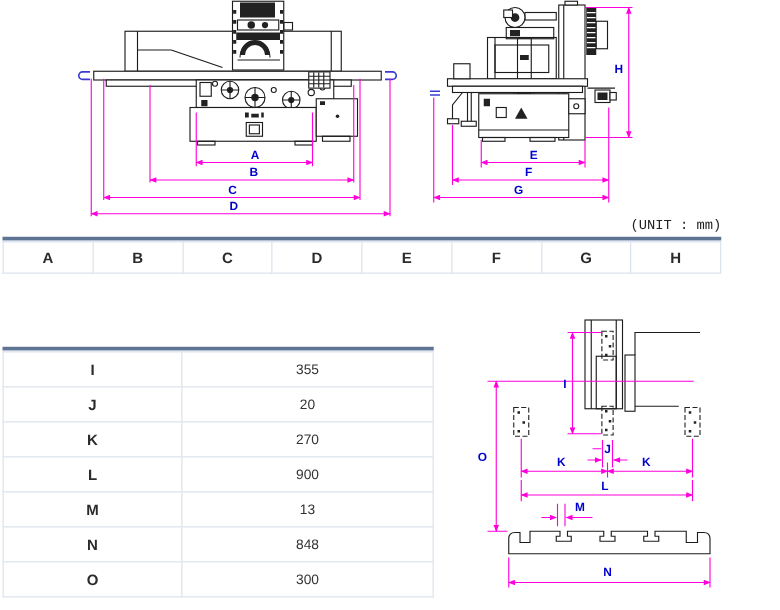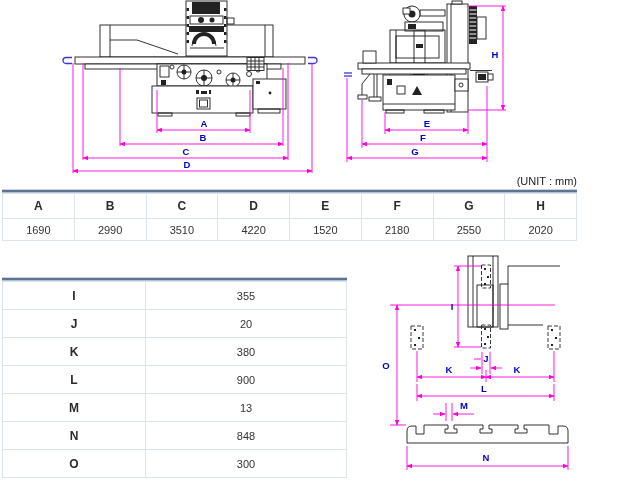--- a/index.html
+++ b/index.html
@@ -1,20 +1,20 @@
 <!DOCTYPE html>
 <html><head>
 <meta charset="utf-8">
 <style>
   html,body{margin:0;padding:0;background:#fff;}
   .page{position:relative;width:624px;height:488px;background:#ffffff;overflow:hidden;
         font-family:"Liberation Sans",sans-serif;}
   svg{position:absolute;display:block;}
   .unit-note{position:absolute;top:175px;right:47px;font-size:11px;color:#222;
-             font-family:Liberation Sans, sans-serif;}
+             font-family:Liberation Mono, monospace;}
   .tbl{position:absolute;background:#fff;}
   .tbl .band{height:4px;background:linear-gradient(#cdd3dc 0 22%,#5e7492 22% 72%,#b2c1d5 72% 100%);}
   .tbl table{border-collapse:collapse;table-layout:fixed;width:100%;}
   .tbl td{border:1px solid #dde3ec;text-align:center;vertical-align:middle;color:#333;
           background:#fff;overflow:hidden;}
   .tbl tr.hrow td{font-weight:bold;font-size:12px;height:22px;color:#2b2b2b;}
   .tbl tr.vrow td{font-size:11px;height:19px;}
   .tbl2 tr td{height:25px;}
   .tbl2 td.lab{font-weight:bold;font-size:12px;width:140px;color:#2b2b2b;}
   .tbl2 td.val{font-size:11px;margin-top:33px;}
@@ -236,49 +236,39 @@
           <tr class="hrow">
         <td>A</td>
         <td>B</td>
         <td>C</td>
         <td>D</td>
         <td>E</td>
         <td>F</td>
         <td>G</td>
         <td>H</td>
       </tr>
-      <tr class="vrow">
-        <td>1690</td>
-        <td>2990</td>
-        <td>3510</td>
-        <td>4220</td>
-        <td>1520</td>
-        <td>2180</td>
-        <td>2550</td>
-        <td>2020</td>
-      </tr>
     </tbody>
       </table>
   </div>
 
   <div class="tbl tbl2" style="left:2px;top:277px;width:345px">
     <div class="band"></div>
     <table>
       <tbody>
           <tr>
         <td class="lab">I</td>
         <td class="val">355</td>
           </tr>
       <tr>
         <td class="lab">J</td>
         <td class="val">20</td>
           </tr>
       <tr>
         <td class="lab">K</td>
-        <td class="val">380</td>
+        <td class="val">270</td>
           </tr>
       <tr>
         <td class="lab">L</td>
         <td class="val">900</td>
           </tr>
       <tr>
         <td class="lab">M</td>
         <td class="val">13</td>
           </tr>
       <tr>

